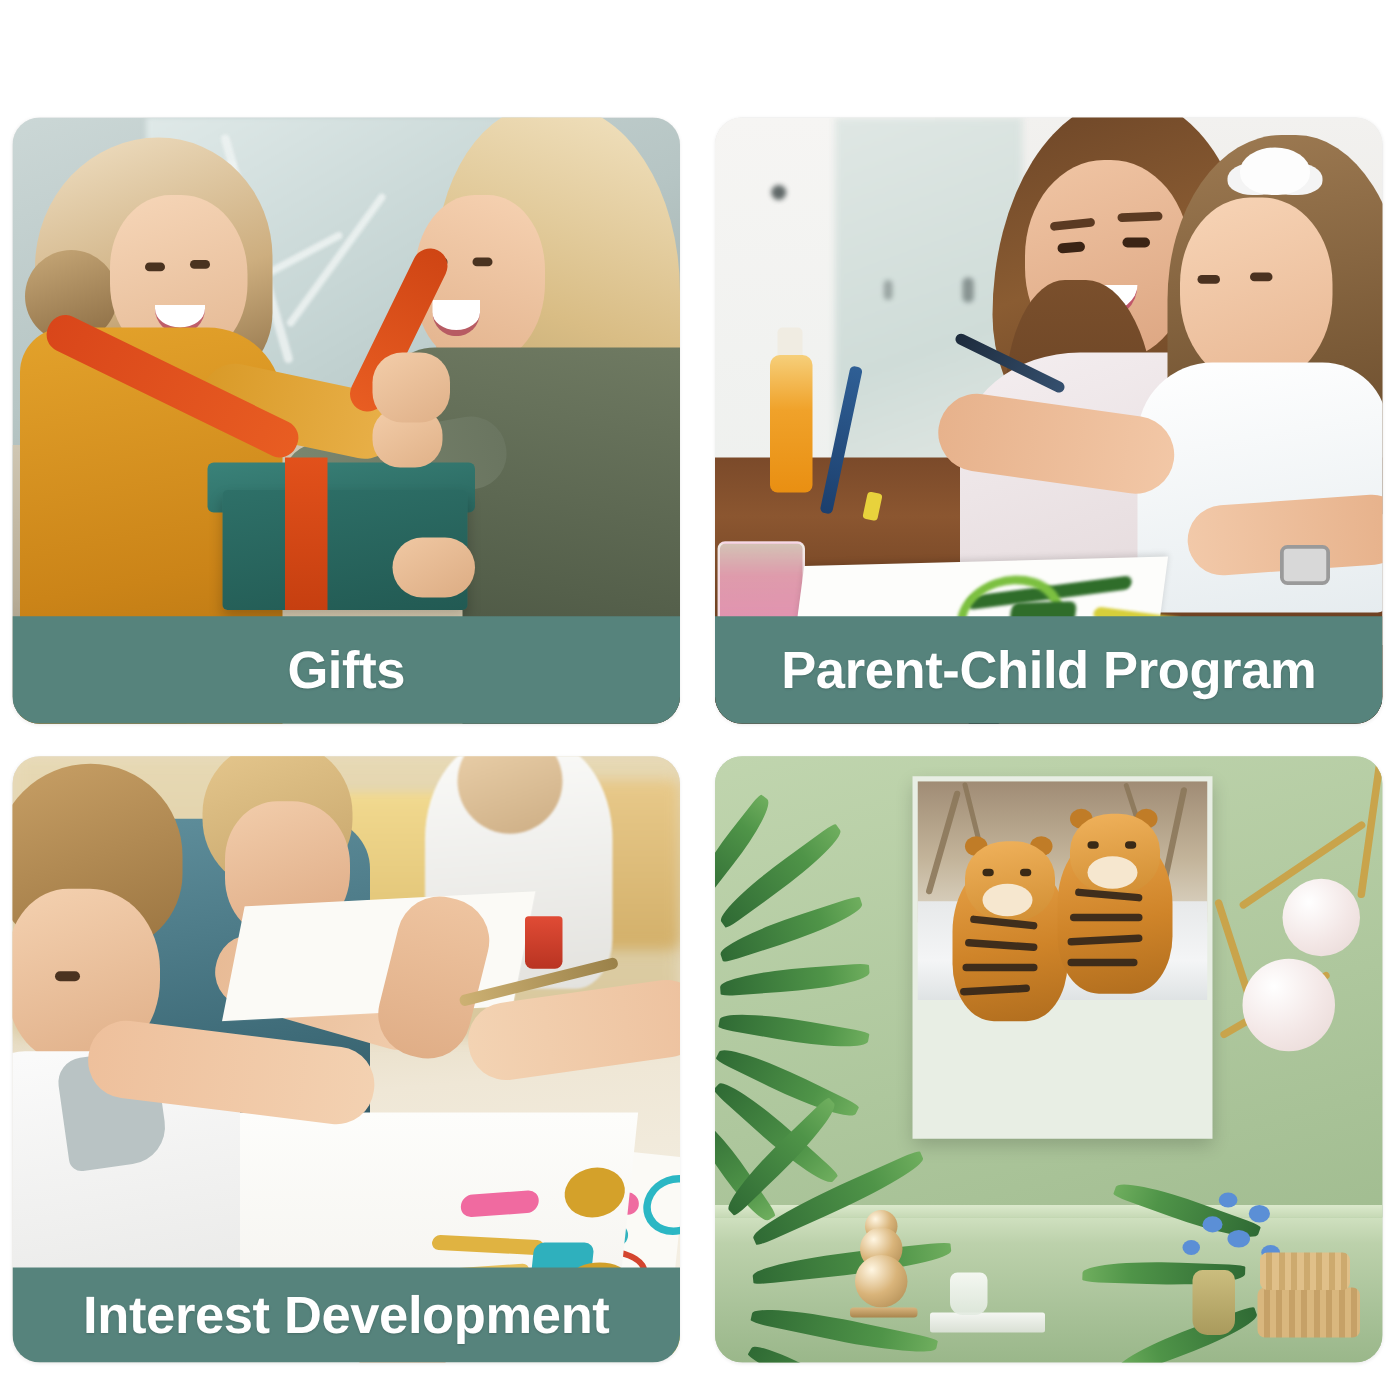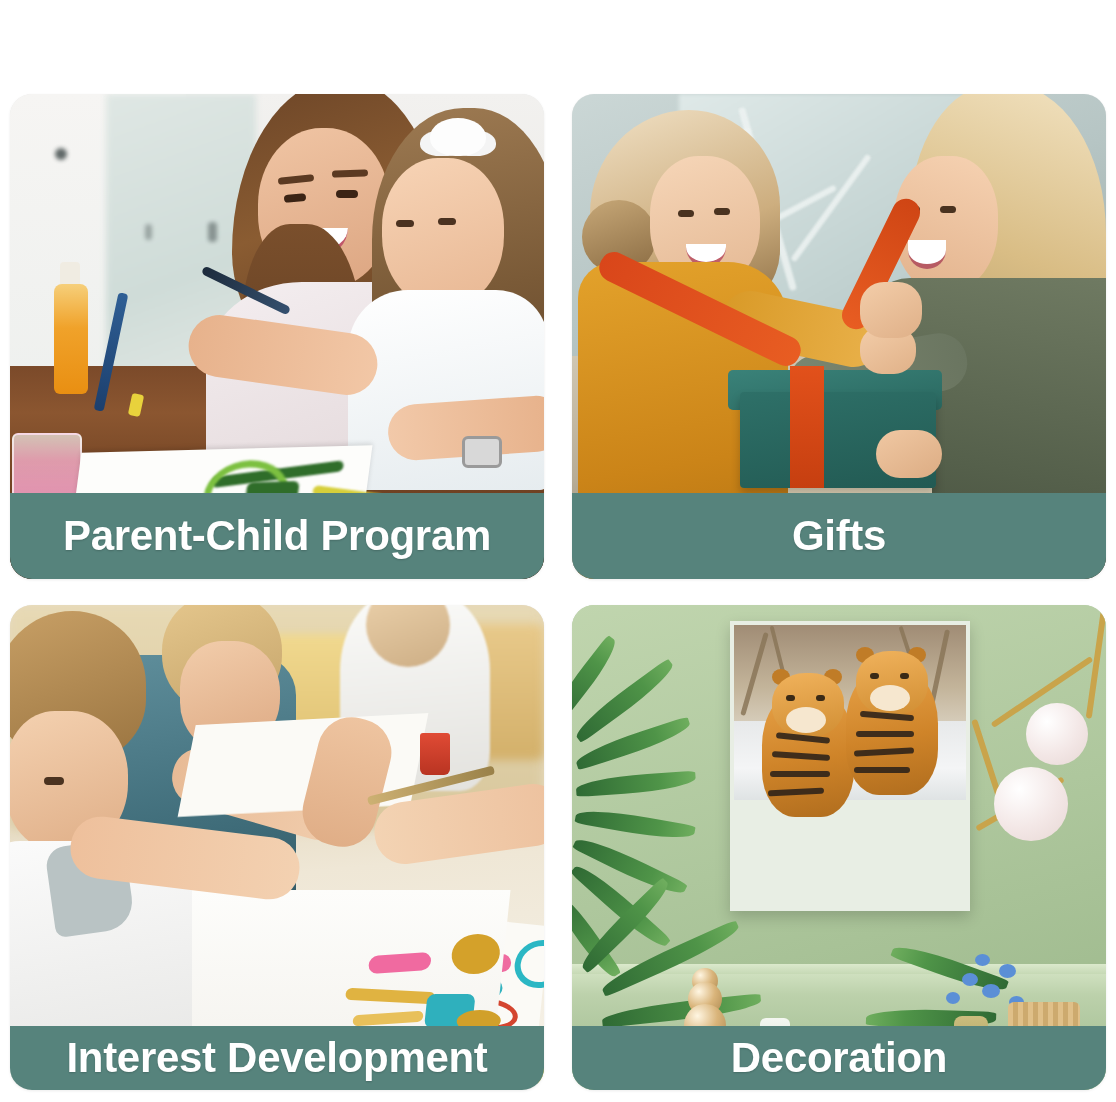--- a/index.html
+++ b/index.html
@@ -69,21 +69,21 @@
     position: absolute;
     left: 0;
     right: 0;
     bottom: 0;
     height: 86px;
     background: #56837c;
     display: flex;
     align-items: center;
     z-index: 40;
   }
-  .caption-bar.tall { height: 64px; }
+  .caption-bar.tall { height: 76px; }
 
   .caption-text {
     width: 100%;
     text-align: center;
     color: #ffffff;
     font-family: "Liberation Sans", "DejaVu Sans", sans-serif;
     font-weight: 700;
     font-size: 42px;
     line-height: 44px;
     letter-spacing: -0.3px;
@@ -376,20 +376,61 @@
 </head>
 <body>
 
 <div class="page">
 
 
   <div class="grid">
 
     <div class="card">
       <div class="photo">
+        <div class="p2">
+          <div class="window"></div>
+          <div class="branch b1"></div>
+          <div class="branch b2"></div>
+          <div class="branch b3"></div>
+          <div class="branch b4"></div>
+          <div class="sofa"></div>
+          <div class="cushion"></div>
+          <div class="woman-hair"></div>
+          <div class="woman-face"></div>
+          <div class="woman-eye w1"></div>
+            <div class="woman-eye w2"></div>
+          <div class="woman-mouth"></div>
+          <div class="woman-shirt"></div>
+          <div class="woman-arm"></div>
+          <div class="pants"></div>
+          <div class="girl-hair"></div>
+          <div class="girl-bun"></div>
+          <div class="girl-face"></div>
+          <div class="girl-eye g1"></div>
+            <div class="girl-eye g2"></div>
+          <div class="girl-mouth"></div>
+          <div class="girl-shirt"></div>
+          <div class="girl-arm"></div>
+          <div class="ribbon-a"></div>
+          <div class="boxlid"></div>
+          <div class="box"></div>
+          <div class="ribbonv"></div>
+          <div class="ribbon-b"></div>
+          <div class="girl-hand"></div>
+          <div class="woman-hand"></div>
+          <div class="woman-hand2"></div>
+        </div>
+      </div>
+      <div class="caption-bar">
+        <div class="caption-text">Gifts</div>
+      </div>
+    </div>
+
+    <div class="card">
+      <div class="photo">
         <div class="p1">
           <div class="wall-l"></div>
           <div class="wall-m"></div>
           <div class="wall-dot d1"></div>
           <div class="wall-dot d2"></div>
           <div class="wall-dot d3"></div>
           <div class="table"></div>
           <div class="mom-hair"></div>
           <div class="mom-face"></div>
           <div class="eyebrow b1"></div>
@@ -439,61 +480,20 @@
           </div>
         </div>
       </div>
       <div class="caption-bar">
         <div class="caption-text">Parent-Child Program</div>
       </div>
     </div>
 
     <div class="card">
       <div class="photo">
-        <div class="p2">
-          <div class="window"></div>
-          <div class="branch b1"></div>
-          <div class="branch b2"></div>
-          <div class="branch b3"></div>
-          <div class="branch b4"></div>
-          <div class="sofa"></div>
-          <div class="cushion"></div>
-          <div class="woman-hair"></div>
-          <div class="woman-face"></div>
-          <div class="woman-eye w1"></div>
-            <div class="woman-eye w2"></div>
-          <div class="woman-mouth"></div>
-          <div class="woman-shirt"></div>
-          <div class="woman-arm"></div>
-          <div class="pants"></div>
-          <div class="girl-hair"></div>
-          <div class="girl-bun"></div>
-          <div class="girl-face"></div>
-          <div class="girl-eye g1"></div>
-            <div class="girl-eye g2"></div>
-          <div class="girl-mouth"></div>
-          <div class="girl-shirt"></div>
-          <div class="girl-arm"></div>
-          <div class="ribbon-a"></div>
-          <div class="boxlid"></div>
-          <div class="box"></div>
-          <div class="ribbonv"></div>
-          <div class="ribbon-b"></div>
-          <div class="girl-hand"></div>
-          <div class="woman-hand"></div>
-          <div class="woman-hand2"></div>
-        </div>
-      </div>
-      <div class="caption-bar">
-        <div class="caption-text">Gifts</div>
-      </div>
-    </div>
-
-    <div class="card">
-      <div class="photo">
         <div class="p3">
           <div class="bg-blur"></div>
           <div class="shelf"></div>
           <div class="shelf2"></div>
           <div class="kid3"></div>
           <div class="kid3head"></div>
           <div class="boy2-shirt"></div>
           <div class="boy2-head"></div>
           <div class="boy2-face"></div>
           <div class="boy2-arm"></div>
@@ -615,19 +615,16 @@
           <div class="flower" style="right:106px; bottom:92px; width:18px; height:14px;"></div>
           <div class="flower" style="right:128px; bottom:104px; width:16px; height:13px;"></div>
           <div class="flower" style="right:90px;  bottom:112px; width:17px; height:14px;"></div>
           <div class="flower" style="right:116px; bottom:124px; width:15px; height:12px;"></div>
           <div class="flower" style="right:146px; bottom:86px;  width:14px; height:12px;"></div>
           <div class="flower" style="right:82px;  bottom:82px;  width:15px; height:12px;"></div>
           <div class="basket"></div>
           <div class="basket2"></div>
         </div>
       </div>
-      <div class="caption-bar tall">
-        <div class="caption-text">Decoration</div>
-      </div>
     </div>
 
   </div>
 </div>
 
 </body></html>

